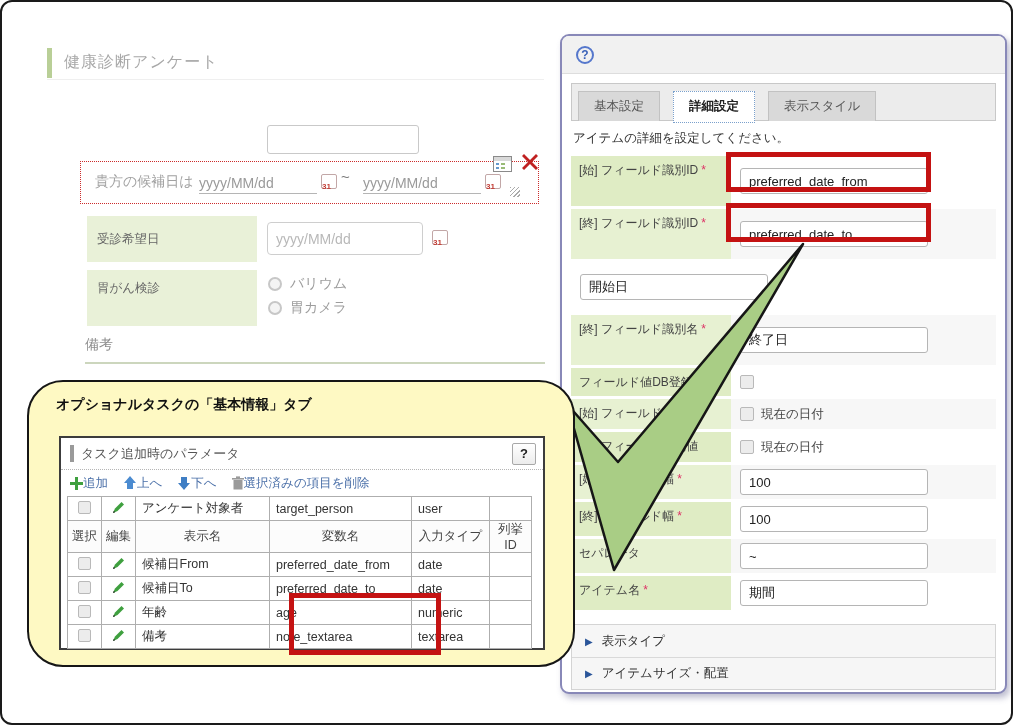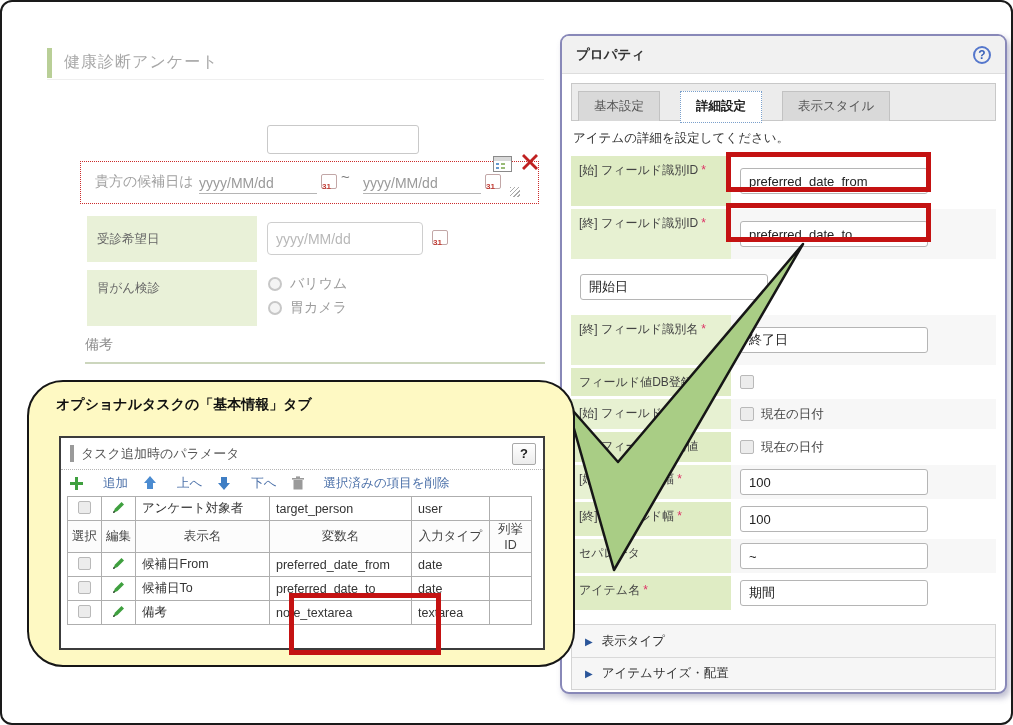--- a/index.html
+++ b/index.html
@@ -52,21 +52,21 @@
   
   .props { position:absolute; left:558px; top:32px; width:447px; height:660px; z-index:10;
            background:#fff; border:2px solid #8888b8; border-radius:9px;
            box-shadow:3px 4px 6px rgba(110,110,150,.45); }
   .props-header { height:38px; background:#f1f1f1; border-bottom:1px solid #dddddd;
                   border-radius:7px 7px 0 0; display:flex; align-items:center; padding:0 14px; }
   .props-header .ttl { font-size:13.5px; font-weight:bold; color:#333; flex:1; }
   .help-circle { width:18px; height:18px; border:2px solid #5577cc; border-radius:50%;
                  color:#3a62b8; font-size:12px; font-weight:bold; text-align:center; line-height:15px; cursor:pointer; }
   .props-body { padding:9px 9px 0 9px; }
-  .tabstrip { border:1px solid #c8c8c8; background:#ececec; padding:7px 0 0 6px; height:38px; display:flex; gap:20px; }
+  .tabstrip { border:1px solid #c8c8c8; background:#ececec; padding:7px 0 0 6px; height:38px; display:flex; gap:13px; }
   .tab { padding:0 15px; height:30px; line-height:28px; font-size:12.5px; color:#555;
          background:#d9d9d9; border:1px solid #c2c2c2; border-bottom:none; cursor:pointer; }
   .tab.active { background:#fff; color:#222; font-weight:bold; border:1px dotted #7aa0cc; height:32px; }
   .props-desc { font-size:12.5px; color:#333; margin:9px 2px 9px 2px; }
   .prow { display:flex; margin-bottom:3px; }
   .prow .pl { width:160px; background:#dfecc4; padding:6px 8px; font-size:12px; color:#444; line-height:1.35; }
   .prow:nth-child(even) .pl { background:#e7f1d2; }
   .prow .req { color:#dd3366; margin-left:3px; }
   .prow .pv { flex:1; padding:4px 0 4px 9px; display:flex; align-items:center; gap:7px; background:#fff; }
   .prow:nth-child(even) .pv { background:#f7f7f7; }
@@ -98,21 +98,21 @@
               background:#fff; border:2px solid #3c3c3c; }
   .pb-header { height:32px; display:flex; align-items:center; padding:0 7px 0 9px;
                border-bottom:1px dotted #b5b5b5; }
   .pb-header .gbar { width:4px; height:17px; background:#9a9a9a; margin-right:7px; }
   .pb-header .pttl { flex:1; font-size:13px; color:#555; }
   .pb-help { width:24px; height:22px; border:1px solid #a8a8a8; border-radius:2px;
              background:linear-gradient(#ffffff,#ececec); font-size:13px; font-weight:bold;
              color:#222; text-align:center; line-height:20px; cursor:pointer; }
   .pb-toolbar { height:26px; display:flex; align-items:center; gap:15px; padding:0 9px;
                 font-size:12.5px; color:#4a6fa8; }
-  .tool { display:flex; align-items:center; gap:20px; cursor:pointer;text-align:right; }
+  .tool { display:flex; align-items:center; gap:0; cursor:pointer;text-align:right; }
   .ptable { border-collapse:collapse; margin:0 6px; }
   .ptable th, .ptable td { border:1px solid #aeaeae; font-size:12.5px; height:24px; }
   .ptable th { color:#444; font-weight:normal; background:#fcfcfc; padding:0 4px; }
   .ptable td { color:#333; padding:0 6px; }
   .ptable td.c { text-align:center; padding:0; }
   .col-sel{width:34px;} .col-edit{width:34px;} .col-disp{width:134px;}
   .col-var{width:142px;} .col-type{width:78px;} .col-enum{width:42px;}
   .hl-table { position:absolute; left:228px; top:155px; width:152px; height:62px;
               border:5px solid #c41212; z-index:5; }
   .tcb { width:13px; height:13px; border:1px solid #b9b9b9; border-radius:2px; background:#ececec;
@@ -182,21 +182,20 @@
       <span class="radio-circle"></span>
       <span>胃カメラ</span>
     </div>
 
     <div class="note-label">備考</div>
     <div class="note-line"></div>
   </div>
 
   <div class="props">
     <div class="props-header">
-      <span class="ttl">プロパティ</span>
       <span class="help-circle">?</span>
     </div>
     <div class="props-body">
       <div class="tabstrip">
         <span class="tab">基本設定</span>
         <span class="tab active">詳細設定</span>
         <span class="tab">表示スタイル</span>
       </div>
       <div class="props-desc">アイテムの詳細を設定してください。</div>
 
@@ -370,20 +369,31 @@
           <td>preferred_date_to</td>
           <td>date</td>
           <td></td>
         </tr>
         <tr>
           <td class="c"><span class="tcb"></span></td>
           <td class="c"><svg width="14" height="14" viewBox="0 0 14 14">
                   <path d="M1 13 L3 8.5 L9.5 2 L12 4.5 L5.5 11 Z" fill="#3fa03f"></path>
                   <path d="M1 13 L3.2 12.2 L1.8 10.8 Z" fill="#222"></path>
                 </svg></td>
+          <td>年齢</td>
+          <td>age</td>
+          <td>numeric</td>
+          <td></td>
+        </tr>
+        <tr>
+          <td class="c"><span class="tcb"></span></td>
+          <td class="c"><svg width="14" height="14" viewBox="0 0 14 14">
+                  <path d="M1 13 L3 8.5 L9.5 2 L12 4.5 L5.5 11 Z" fill="#3fa03f"></path>
+                  <path d="M1 13 L3.2 12.2 L1.8 10.8 Z" fill="#222"></path>
+                </svg></td>
           <td>備考</td>
           <td>note_textarea</td>
           <td>textarea</td>
           <td></td>
         </tr>
       </tbody>
         </table>
       <div class="hl-table"></div>
     </div>
   </div>

